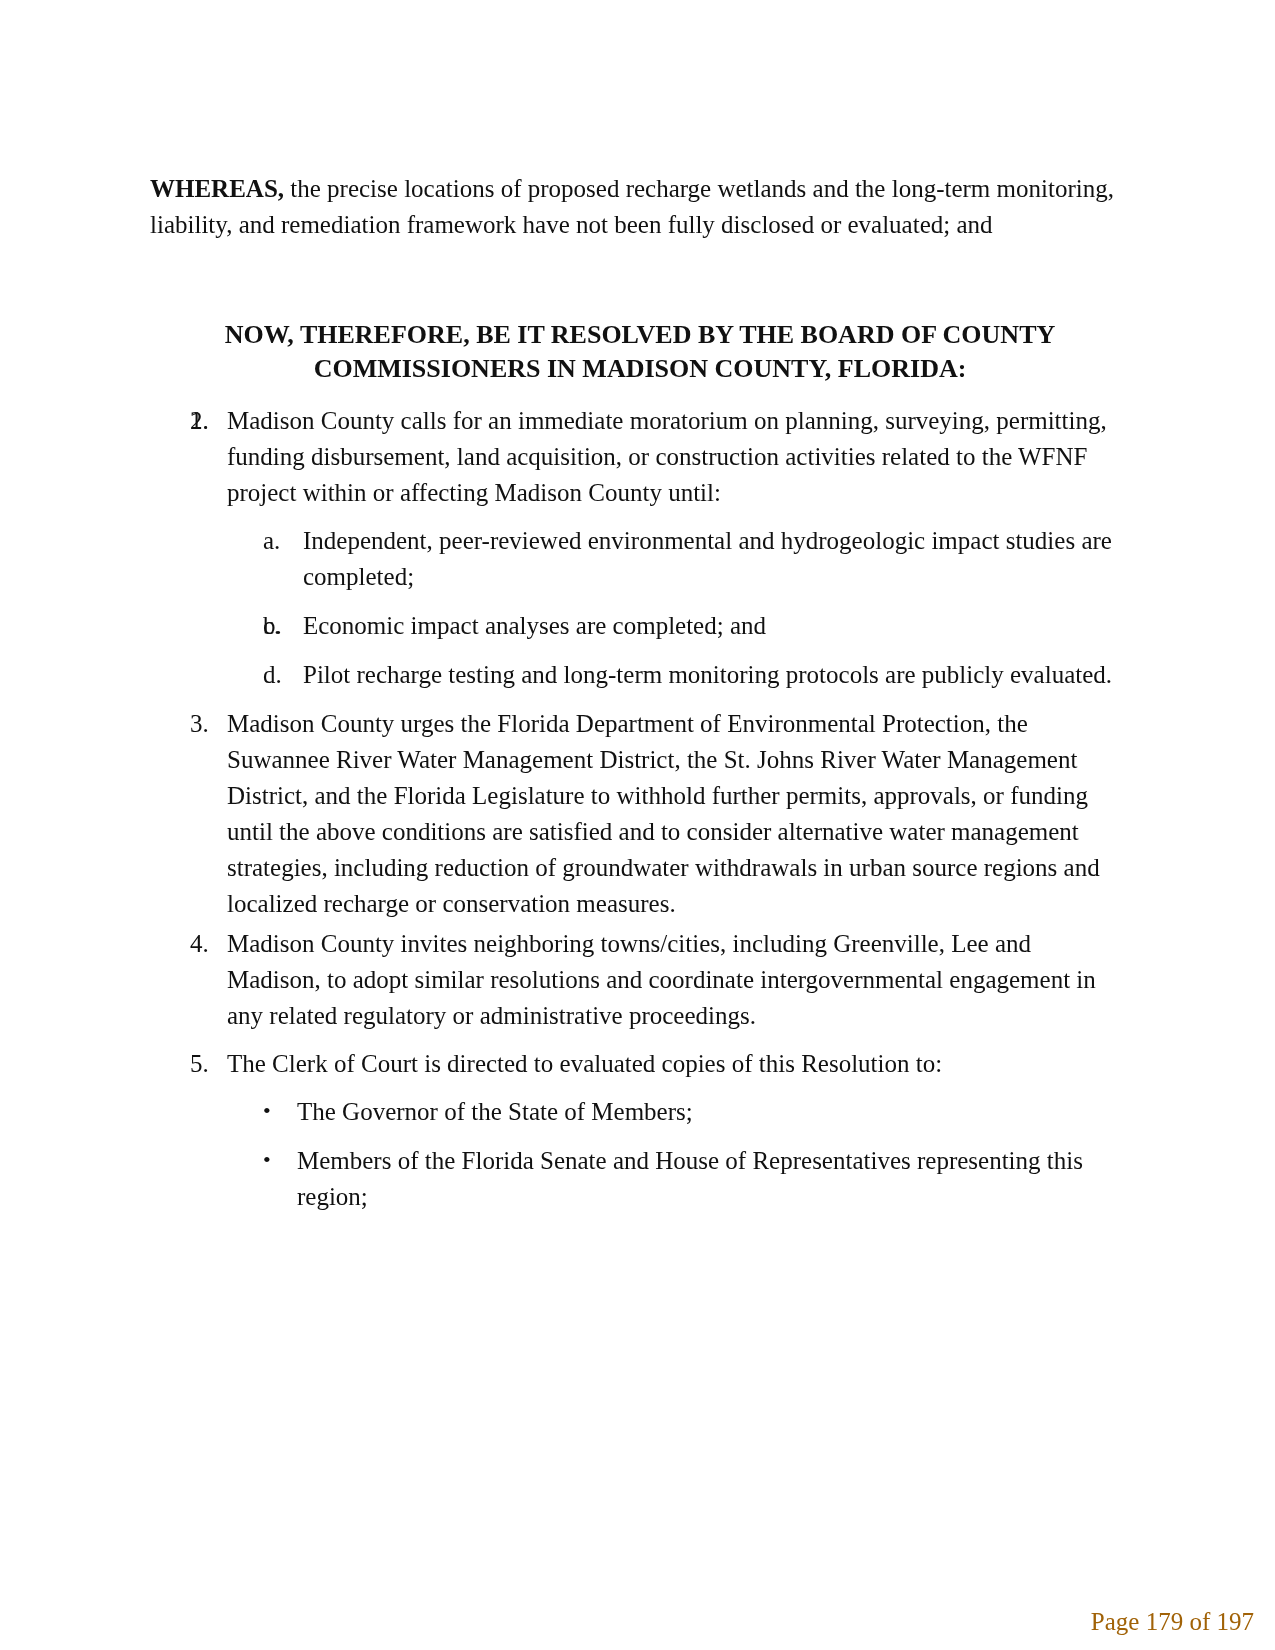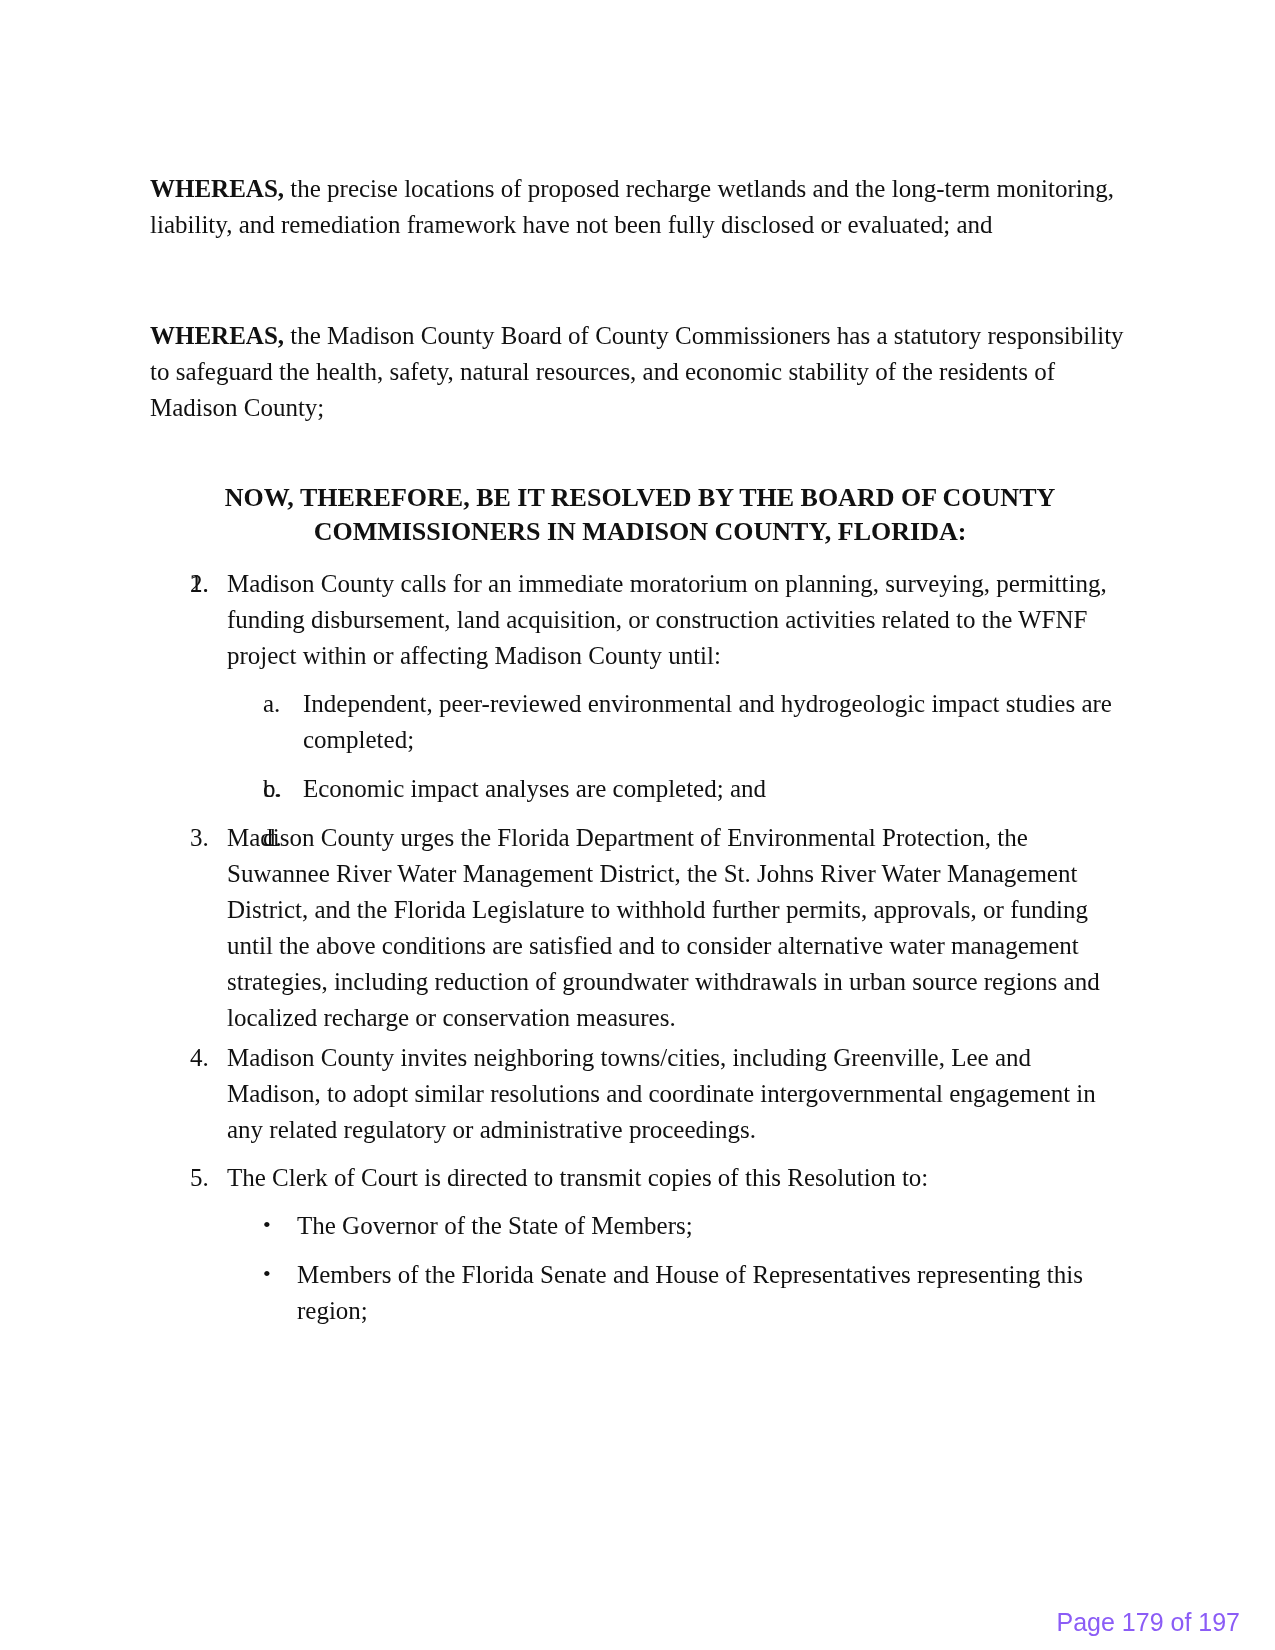--- a/index.html
+++ b/index.html
@@ -71,36 +71,35 @@
   }
   .bulli .dot {
     position: absolute;
     left: 113px;
     top: -1px;
     font-size: 22px;
   }
   .footer {
     position: absolute;
     top: 1583px;
-    right: 35px;
-    font-family: Liberation Sans, sans-serif;
+    right: 21px;
+    font-family: Liberation Serif, serif;
     font-size: 25px;
     line-height: 30px;
-    color: #8b5cf6;
+    color: #a16207;
   }
 </style>
 </head>
 <body>
 
 <div class="page">
   <div class="content">
 
     <p class="para"><span class="lead">WHEREAS,</span><span> the precise locations of proposed recharge wetlands and the long-term monitoring, liability, and remediation framework have not been fully disclosed or evaluated; and</span></p>
 
-    <p class="para second"><span class="lead">WHEREAS,</span><span> the Madison County Board of County Commissioners has a statutory responsibility to safeguard the health, safety, natural resources, and economic stability of the residents of Madison County;</span></p>
 
     <h2 class="heading">NOW, THEREFORE, BE IT RESOLVED BY THE BOARD OF COUNTY COMMISSIONERS IN MADISON COUNTY, FLORIDA:</h2>
 
     <div class="olist">
 
       <div class="oli">
         <span class="num">1.</span>
       </div>
 
       <div class="oli">
@@ -115,36 +114,37 @@
         </div>
         <div class="subli">
           <span class="let">b.</span>
         </div>
         <div class="subli">
           <span class="let">c.</span>
           <span class="txt">Economic impact analyses are completed; and</span>
         </div>
         <div class="subli">
           <span class="let">d.</span>
+          <span class="txt">Pilot recharge testing and long-term monitoring protocols are publicly evaluated.</span>
         </div>
       </div>
 
       <div class="oli tight">
         <span class="num">3.</span>
         <span class="txt">Madison County urges the Florida Department of Environmental Protection, the Suwannee River Water Management District, the St. Johns River Water Management District, and the Florida Legislature to withhold further permits, approvals, or funding until the above conditions are satisfied and to consider alternative water management strategies, including reduction of groundwater withdrawals in urban source regions and localized recharge or conservation measures.</span>
       </div>
 
       <div class="oli">
         <span class="num">4.</span>
         <span class="txt">Madison County invites neighboring towns/cities, including Greenville, Lee and Madison, to adopt similar resolutions and coordinate intergovernmental engagement in any related regulatory or administrative proceedings.</span>
       </div>
 
       <div class="oli">
         <span class="num">5.</span>
-        <span class="txt">The Clerk of Court is directed to transmit copies of this Resolution to:</span>
+        <span class="txt">The Clerk of Court is directed to evaluated copies of this Resolution to:</span>
       </div>
 
       <div class="bulletlist">
         <div class="bulli">
           <span class="dot">•</span>
           <span class="txt">The Governor of the State of Members;</span>
         </div>
         <div class="bulli">
           <span class="dot">•</span>
           <span class="txt">Members of the Florida Senate and House of Representatives representing this region;</span>

